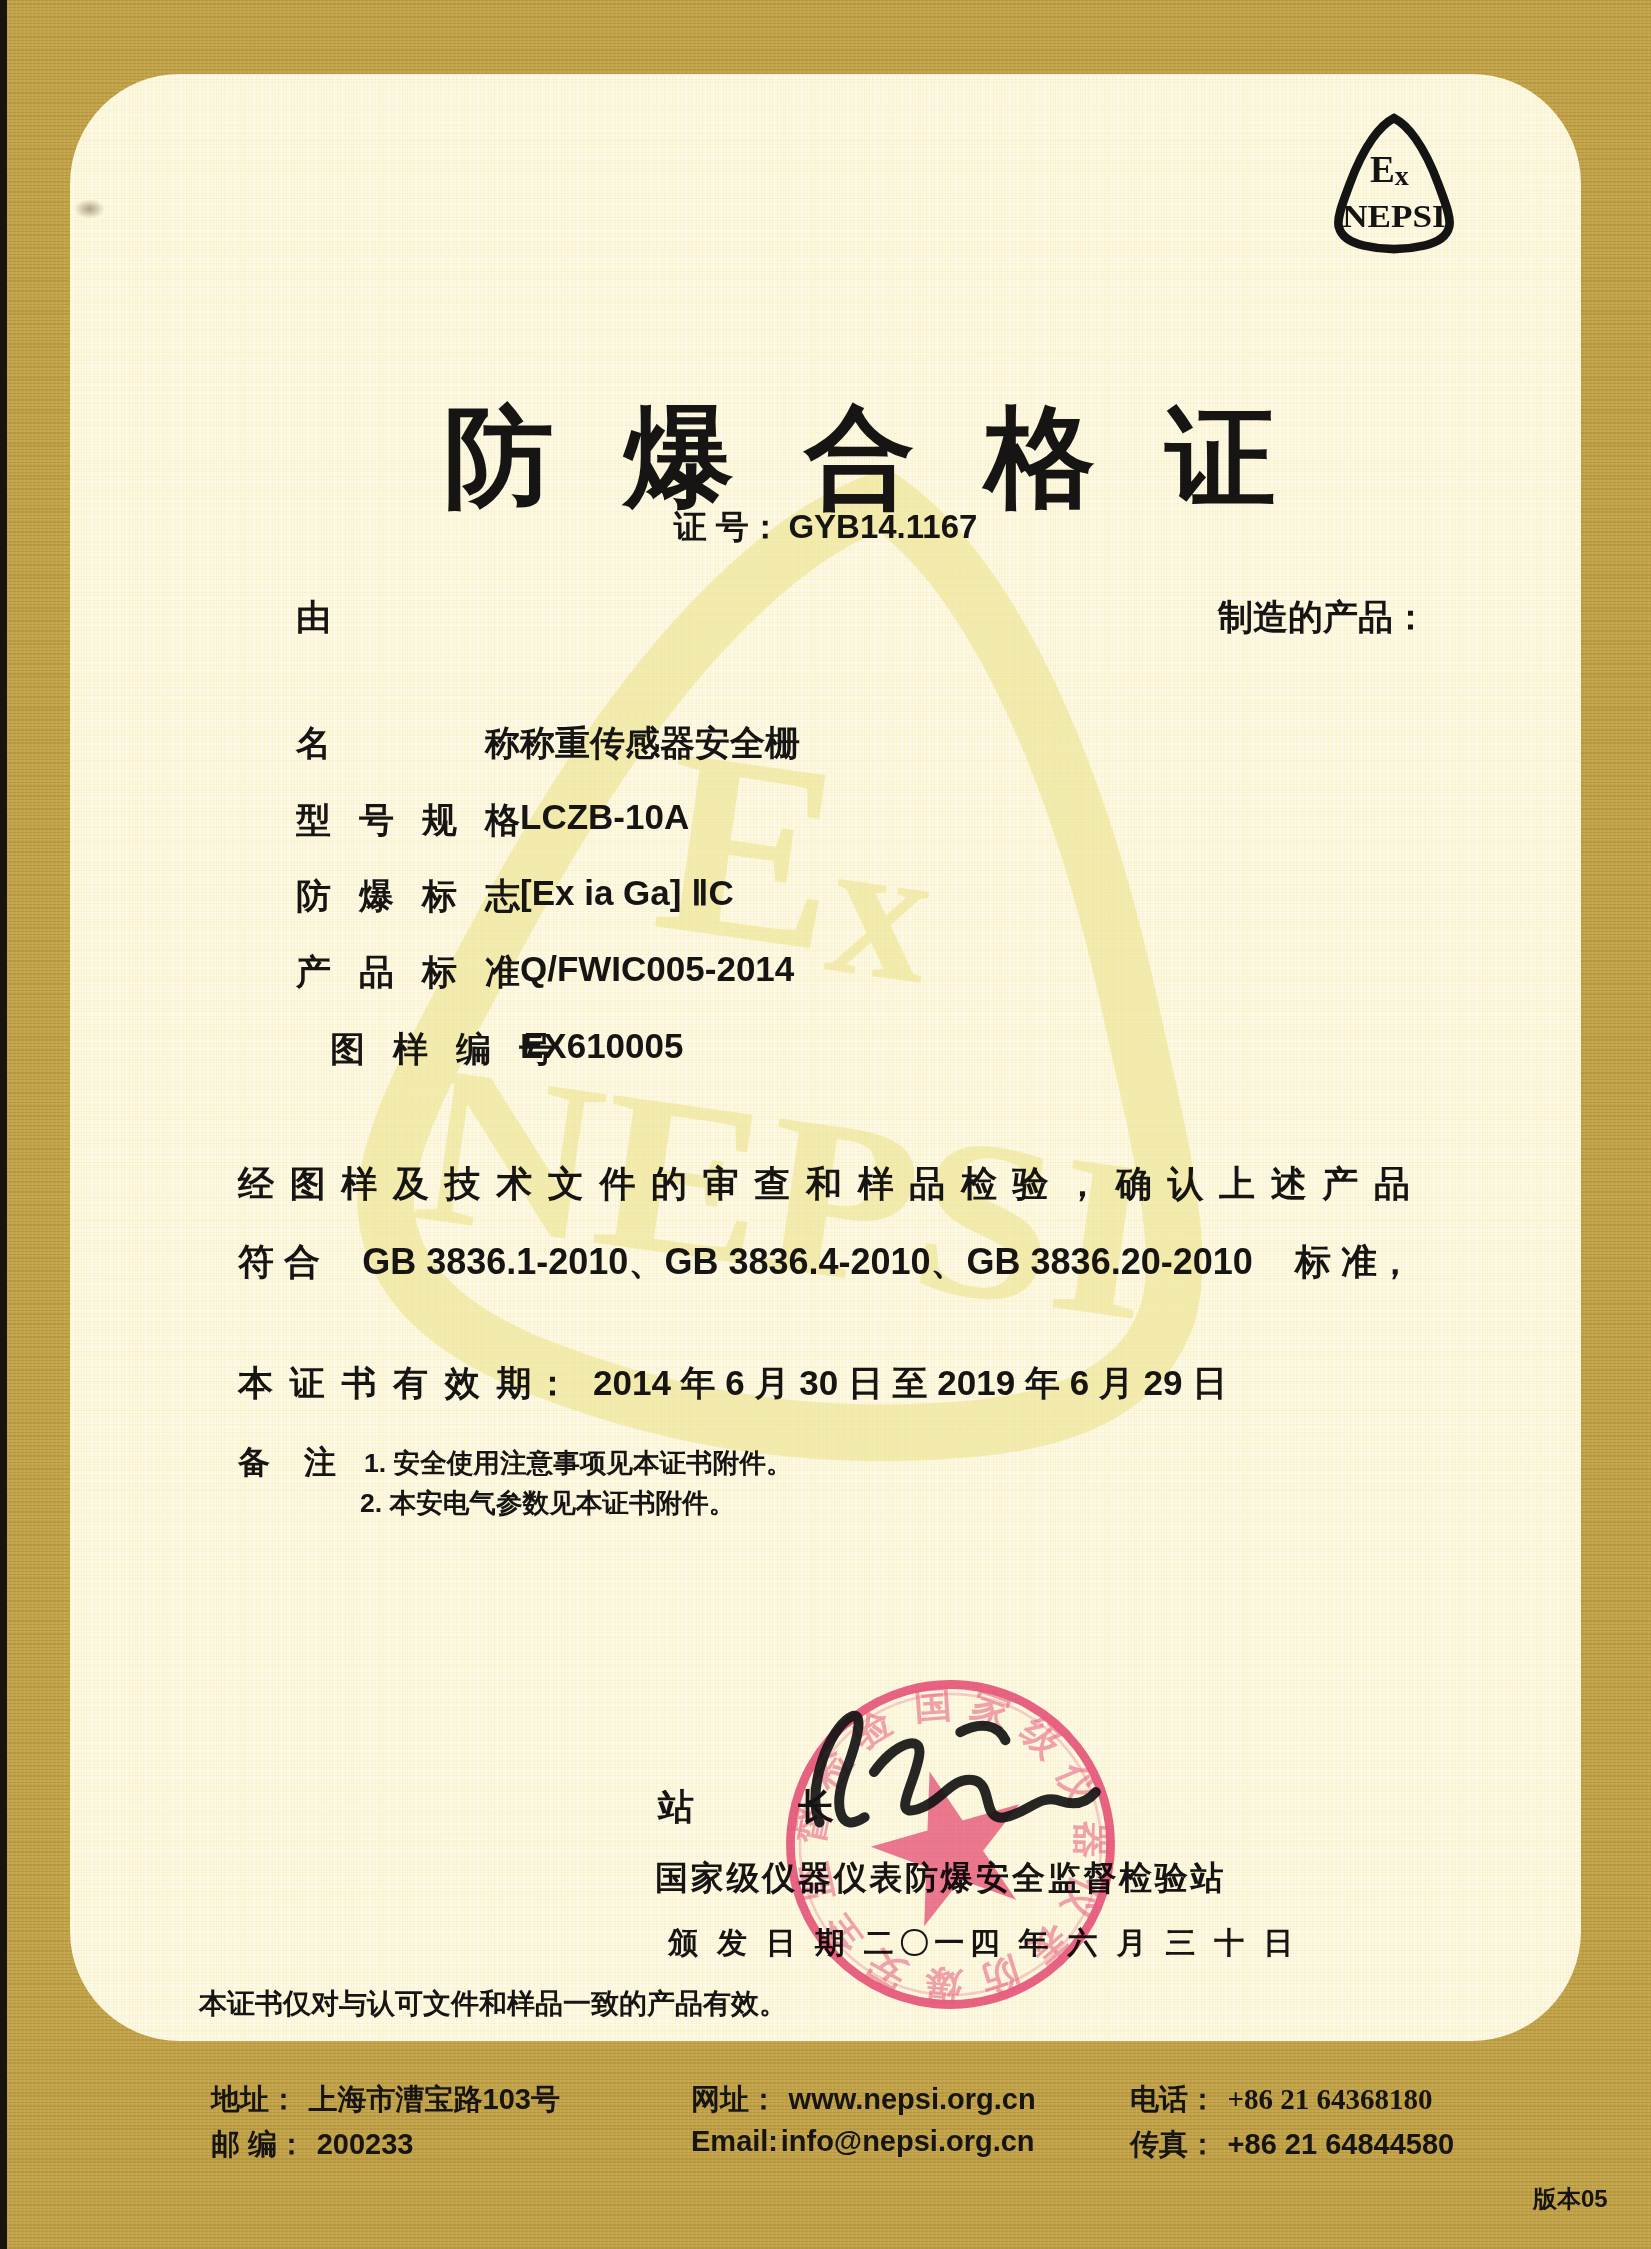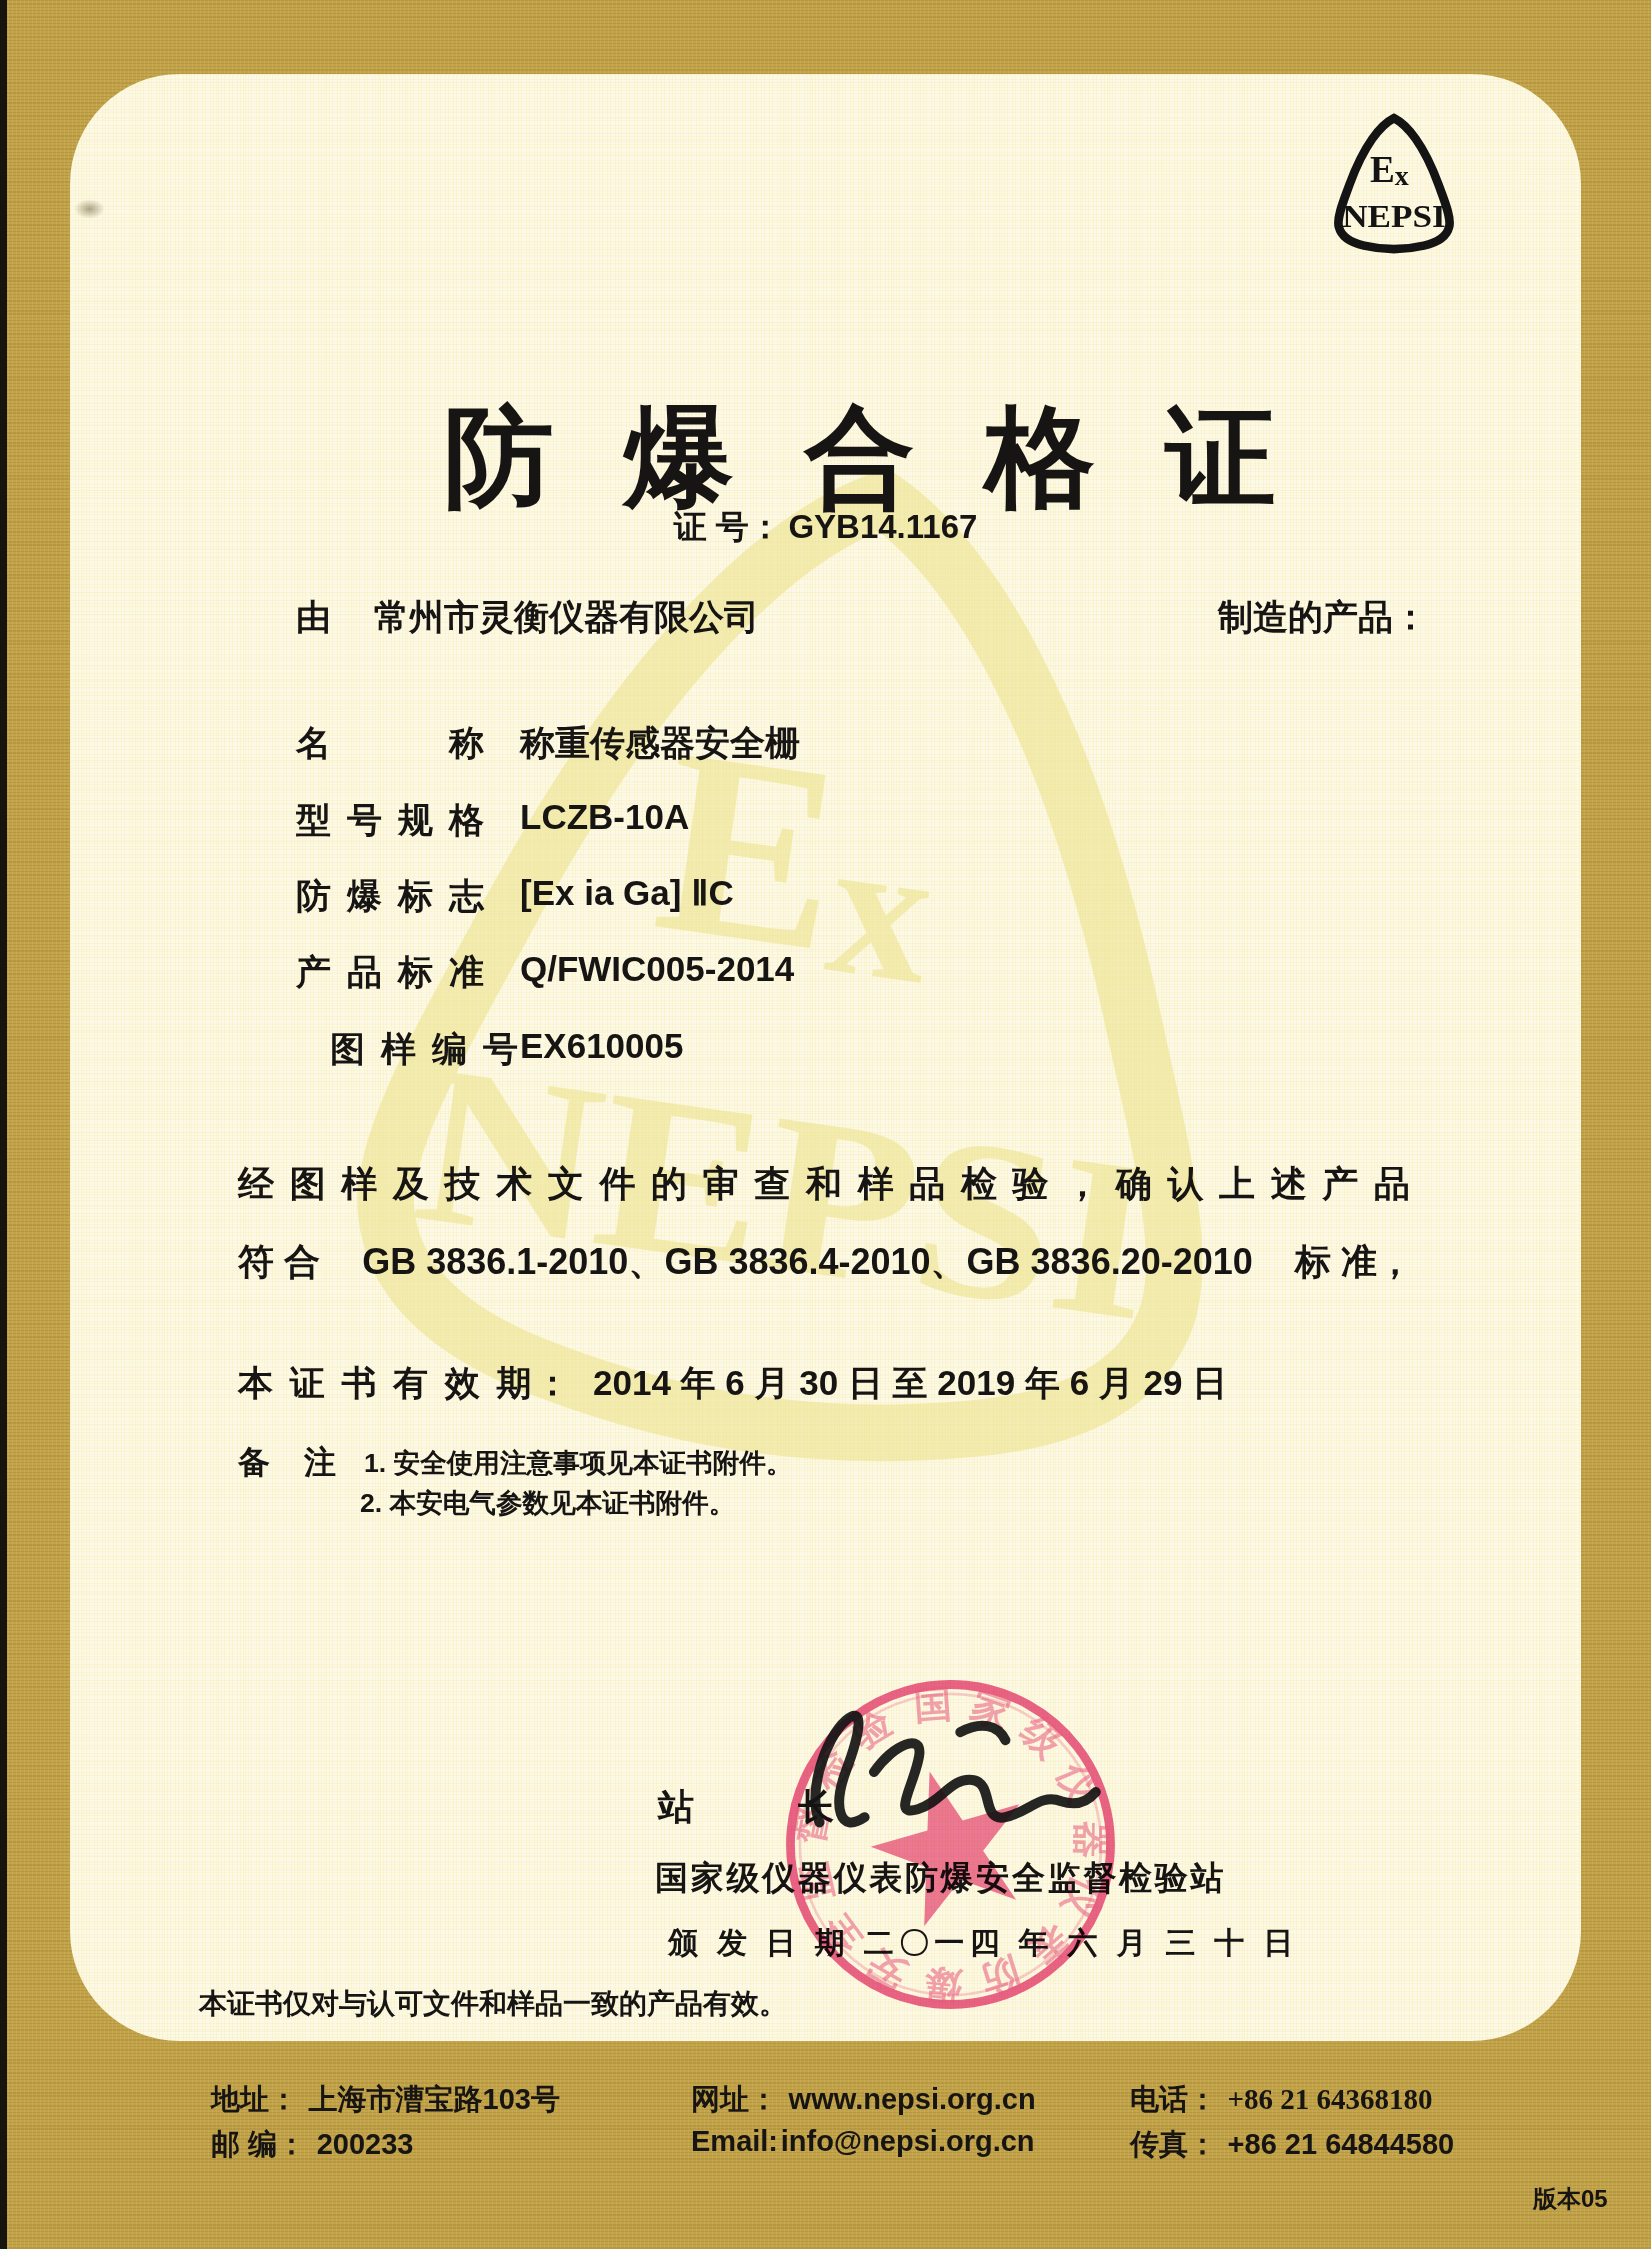--- a/index.html
+++ b/index.html
@@ -18,21 +18,21 @@
       #fcf9e8;}
   .edge-strip{left:0;top:0;width:6.6px;height:2250px;background:#17140d;}
   .smudge{left:74px;top:199px;width:31px;height:20px;border-radius:50%;
     background:radial-gradient(ellipse at center, rgba(110,95,60,0.55), rgba(110,95,60,0.0) 70%);}
   .t{font-weight:bold;color:#171513;}
   .title{left:70px;top:384px;width:1511px;text-align:center;font-size:110px;letter-spacing:20px;padding-left:44px;}
   .certno{left:70px;top:505px;width:1511px;text-align:center;font-size:33px;}
   .certno .num{margin-left:6.6px;}
   .byrow{top:594px;font-size:35px;}
   .addr{left:374px;top:654px;font-size:24.6px;}
-  .flabel{left:296px;width:188px;font-size:35px;text-align:justify;text-align-last:justify;}
+  .flabel{left:296px;width:224px;font-size:35px;text-align:justify;text-align-last:justify;}
   .fvalue{left:520px;font-size:35px;}
   .jline{left:238px;width:1172px;font-size:36px;text-align:justify;text-align-last:justify;}
   .stmt2{left:238px;top:1238px;width:1175px;display:flex;justify-content:space-between;font-size:36px;}
   .stmt3{left:238px;top:1316px;font-size:36px;letter-spacing:18.6px;}
   .vlabel{left:238px;top:1360px;width:332px;font-size:35px;text-align:justify;text-align-last:justify;}
   .vvalue{left:593px;top:1360px;font-size:35px;}
   .rlabel{left:238px;top:1441px;width:98px;font-size:32px;text-align:justify;text-align-last:justify;}
   .remark1{left:364px;top:1445px;font-size:26.6px;}
   .remark2{left:360px;top:1485px;font-size:26.6px;}
   .director{left:658px;top:1783px;font-size:36px;letter-spacing:47px;z-index:3;}
@@ -68,21 +68,20 @@
     <text x="118" y="108" text-anchor="middle" fill="#141414" font-size="56"><tspan>E</tspan><tspan font-size="42" dy="4">x</tspan></text>
     <text x="125" y="176" text-anchor="middle" fill="#141414" font-size="48" textLength="156" lengthAdjust="spacingAndGlyphs">NEPSI</text>
   </svg>
 
   <div class="abs t title content">防 爆 合 格 证</div>
   <div class="abs t certno content">
     <span>证 号：</span><span class="num">GYB14.1167</span>
   </div>
 
   <div class="abs t byrow content" style="left:296px;">由</div>
-  <div class="abs t byrow content" style="left:374px;">常州市灵衡仪器有限公司</div>
   <div class="abs t byrow content" style="left:1218px;">制造的产品：</div>
 
   <div class="abs t flabel content" style="top:720px;">名 称</div>
   <div class="abs t fvalue content" style="top:720px;">称重传感器安全栅</div>
   <div class="abs t flabel content" style="top:797px;">型 号 规 格</div>
   <div class="abs t fvalue content" style="top:797px;">LCZB-10A</div>
   <div class="abs t flabel content" style="top:873px;">防 爆 标 志</div>
   <div class="abs t fvalue content" style="top:873px;">[Ex ia Ga] ⅡC</div>
   <div class="abs t flabel content" style="top:949px;">产 品 标 准</div>
   <div class="abs t fvalue content" style="top:949px;">Q/FWIC005-2014</div>

